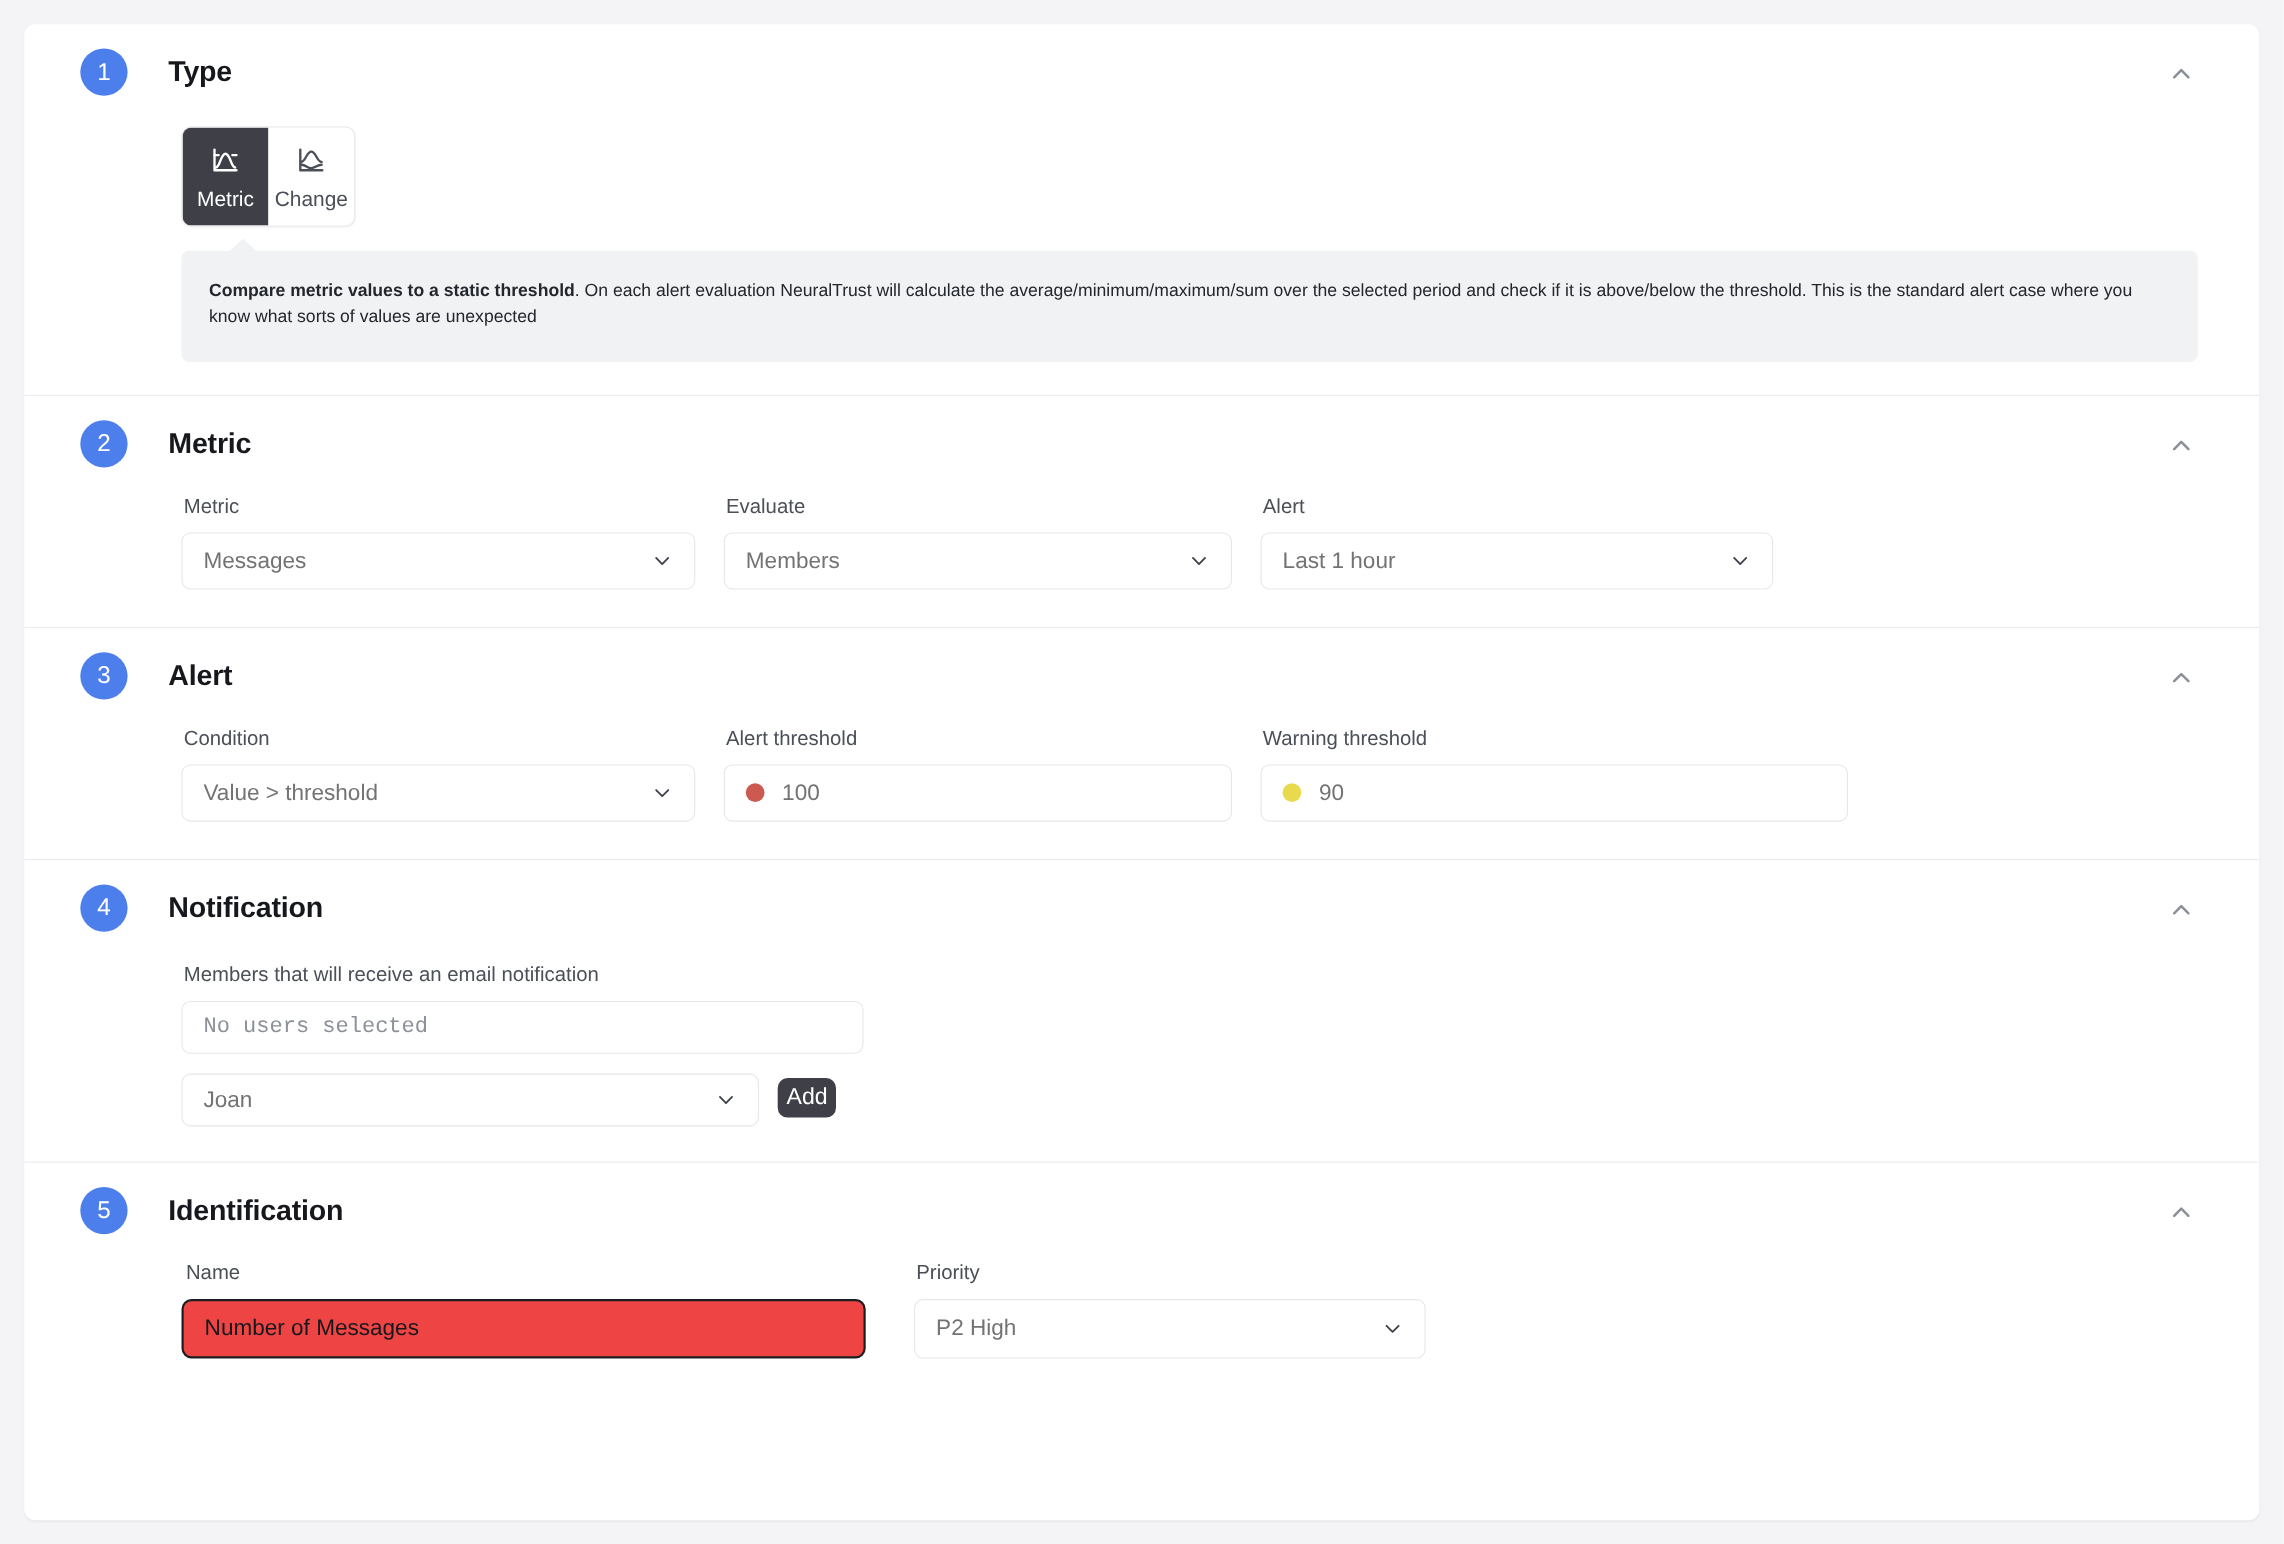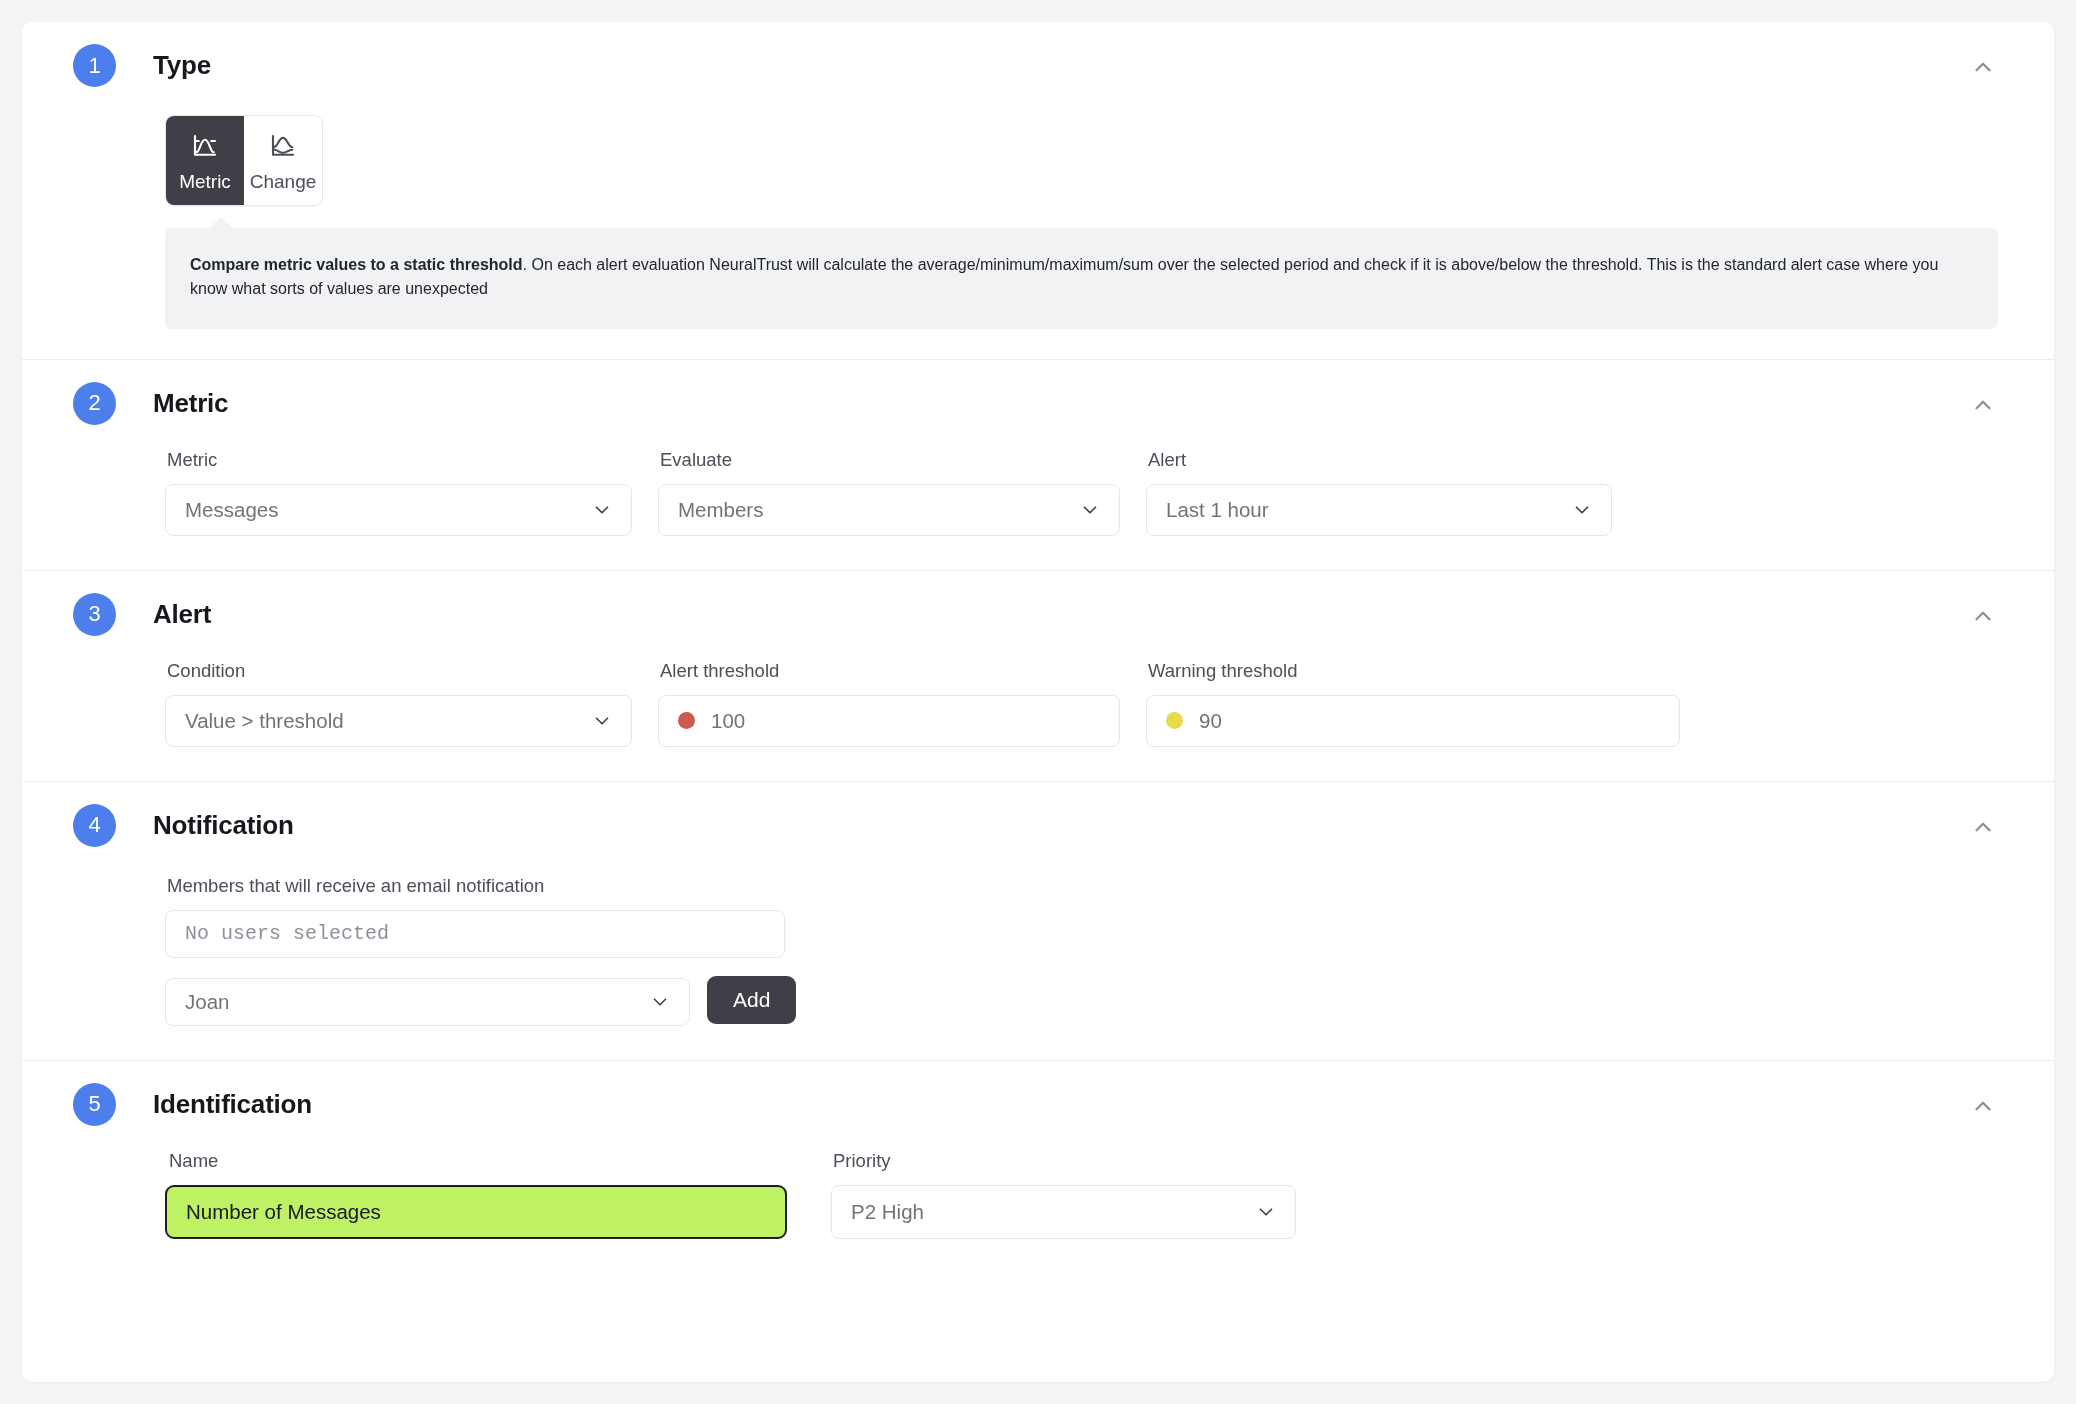--- a/index.html
+++ b/index.html
@@ -167,36 +167,36 @@
     margin-bottom: 18px;
     font-family: Liberation Mono, monospace;
   }
   .notif-row { display: flex; align-items: center; gap: 17px; }
   .user-select { width: 525px; height: 48px; }
   .add-btn {
     background: #3f4047;
     color: #ffffff;
     border: none;
     border-radius: 9px;
-    height: 48px;
-    padding: 0 26px;
+    height: 36px;
+    padding: 0 8px;
     font-size: 21px;
     font-family: "Liberation Sans", sans-serif;
     cursor: pointer;
     line-height: 1;
     margin-bottom: 4px;
   }
 
   
   .ident-body { padding-top: 24px; padding-bottom: 44px; display: flex; gap: 44px; }
   .name-input {
     width: 622px; height: 54px;
     border: 2.5px solid #1c1d21;
     border-radius: 9px;
-    background: #bef264;
+    background: #ef4444;
     font-size: 20.5px;
     color: #16181d;
     padding: 0 19px;
     font-family: "Liberation Sans", sans-serif;
     outline: none;
   }
   .w-priority { width: 465px; height: 54px; }
   .ident-label-offset { margin-left: 4px; }
 </style>
 </head>

